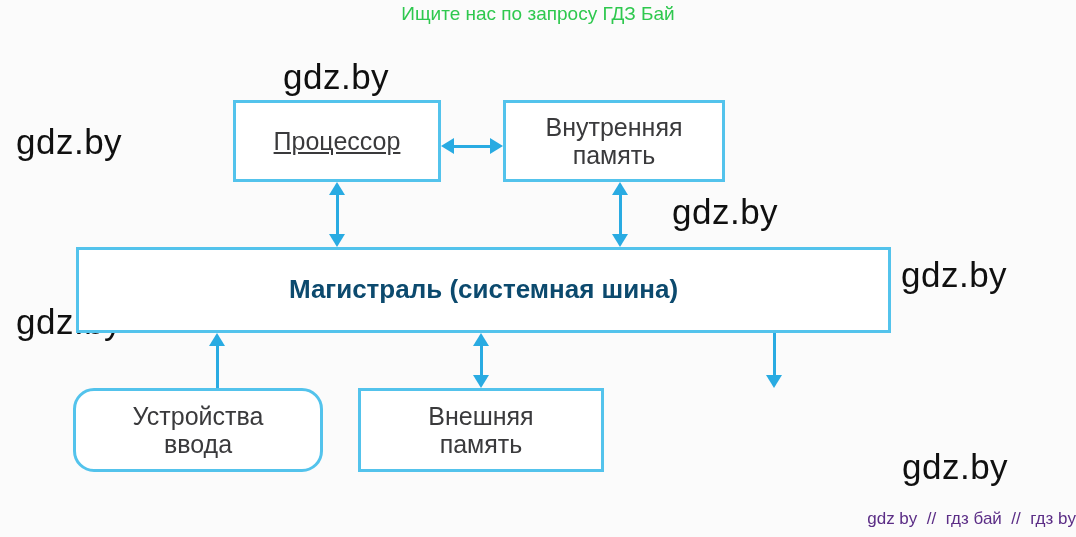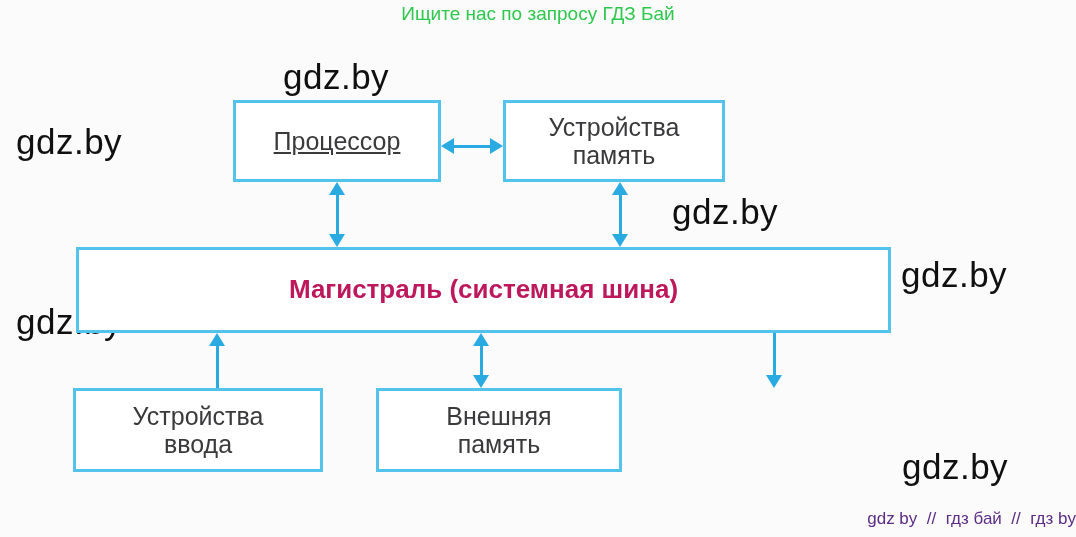--- a/index.html
+++ b/index.html
@@ -64,23 +64,23 @@
     display: flex;
     align-items: center;
     justify-content: center;
     text-align: center;
     color: var(--box-text);
     font-size: 25px;
     line-height: 1.14;
   }
   .box-processor       { left: 233px; top: 100px; width: 208px; height: 82px; text-decoration: underline; }
   .box-internal-memory { left: 503px; top: 100px; width: 222px; height: 82px; padding: 0 18px; }
-  .box-bus             { left: 76px;  top: 247px; width: 815px; height: 86px; font-weight: bold; font-size: 26px; color: #be185d; }
-  .box-input-devices   { left: 73px;  top: 388px; width: 250px; height: 84px; padding: 0 30px; }
-  .box-external-memory { left: 358px; top: 388px; width: 246px; height: 84px; padding: 0 40px; margin-left: 18px; }
+  .box-bus             { left: 76px;  top: 247px; width: 815px; height: 86px; font-weight: bold; font-size: 26px; color: #0c4a6e; }
+  .box-input-devices   { left: 73px;  top: 388px; width: 250px; height: 84px; padding: 0 30px; border-radius: 21px; }
+  .box-external-memory { left: 358px; top: 388px; width: 246px; height: 84px; padding: 0 40px; }
   .box-output-devices  { left: 638px; top: 388px; width: 247px; height: 84px; padding: 0 30px; }
 
   
   .varrow { position: absolute; width: 16px; }
   .varrow .shaft {
     position: absolute; left: 6.5px; width: 3px;
     background: var(--arrow-blue);
     top: 0; bottom: 0;
   }
   .varrow.head-top .shaft    { top: 11px; }
@@ -137,21 +137,21 @@
   <div class="wm wm-left-top">gdz.by</div>
   <div class="wm wm-mid-right">gdz.by</div>
   <div class="wm wm-bus-right">gdz.by</div>
   <div class="wm wm-left-bottom">gdz.by</div>
   <div class="wm wm-bottom-right">gdz.by</div>
 
   <div class="dbox box-processor">
     <span>Процессор</span>
   </div>
   <div class="dbox box-internal-memory">
-    <span>Устройства память</span>
+    <span>Внутренняя память</span>
   </div>
   <div class="dbox box-bus">
     <span>Магистраль (системная шина)</span>
   </div>
   <div class="dbox box-input-devices">
     <span>Устройства ввода</span>
   </div>
   <div class="dbox box-external-memory">
     <span>Внешняя память</span>
   </div>

